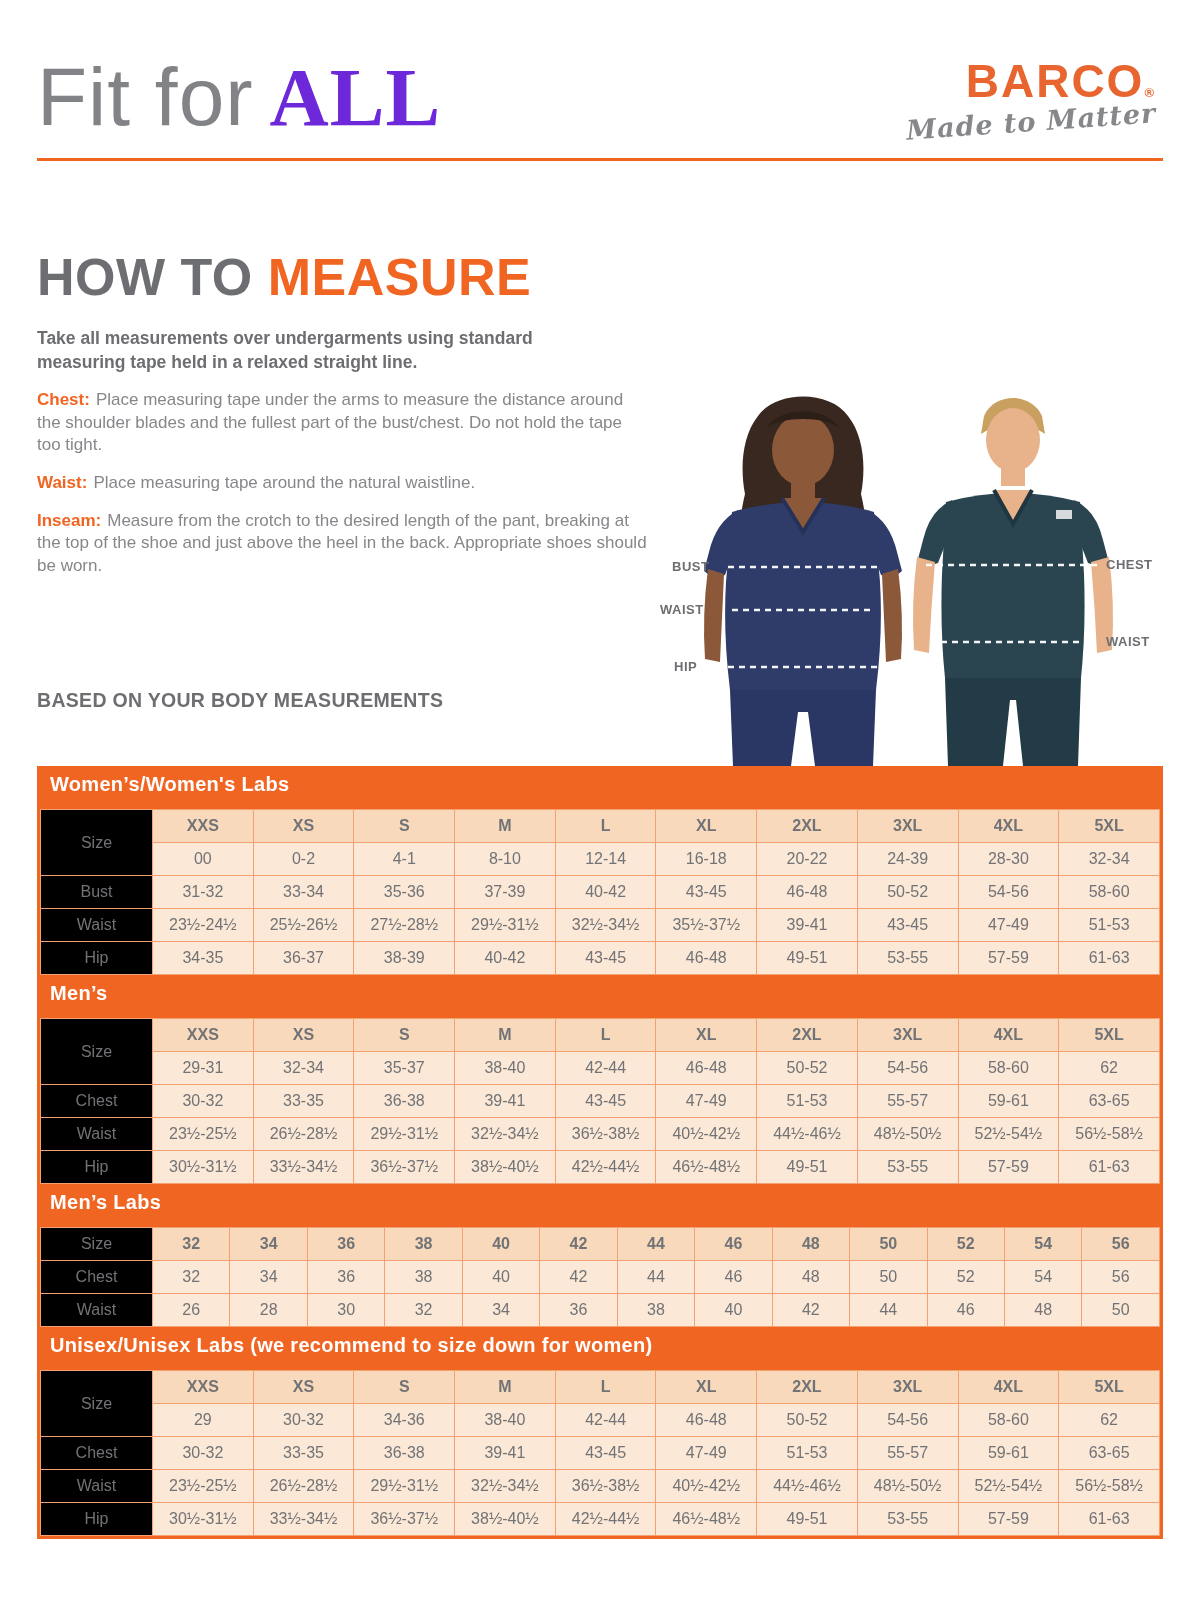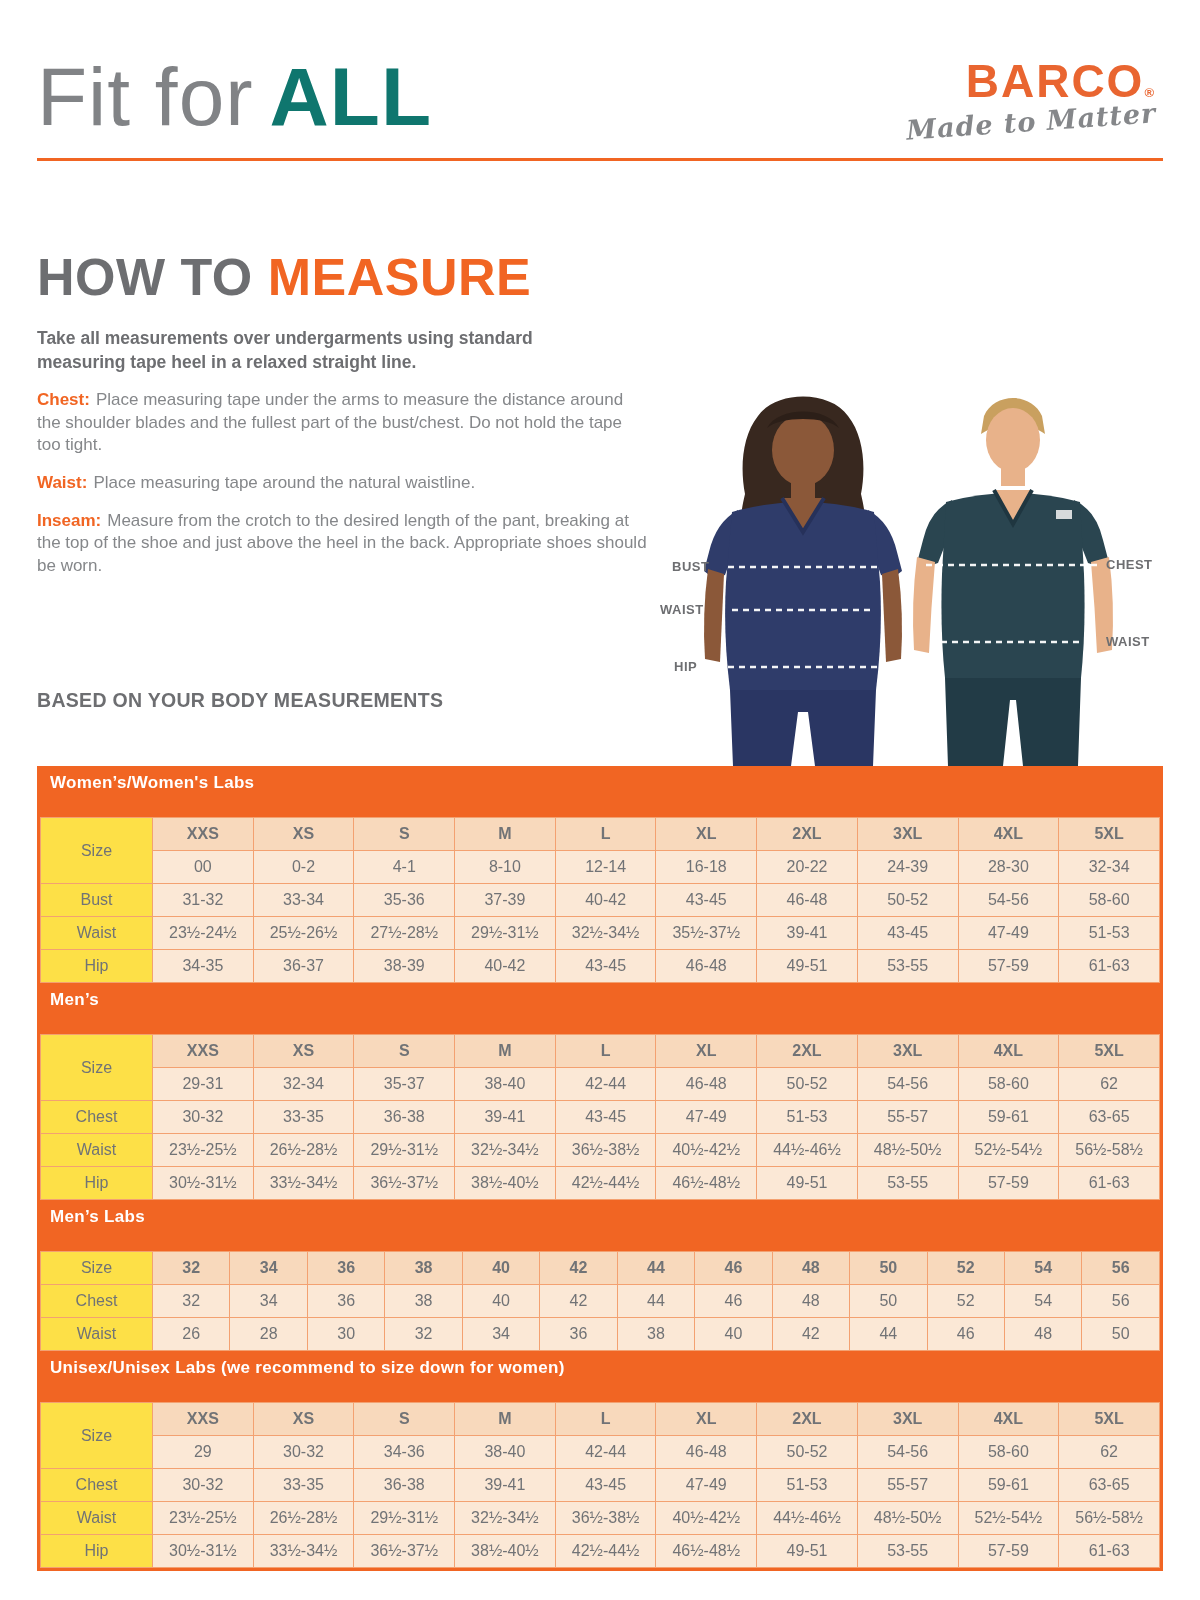--- a/index.html
+++ b/index.html
@@ -6,21 +6,21 @@
   html,body { background:#ffffff; }
   #page {
     position:relative; width:1200px; height:1600px; margin:0 auto;
     background:#ffffff; overflow:hidden;
     font-family:"Liberation Sans", sans-serif; color:#77787b;
   }
 
   
   .hdr-title { position:absolute; top:50px; left:37px; font-size:82px; color:#818386; letter-spacing:1px; }
   .hdr-title .t-reg { font-weight:400; }
-  .hdr-title .t-bold { font-weight:800; color:#0f766e; margin-left:16px; }
+  .hdr-title .t-bold { font-weight:800; color:#6d28d9; margin-left:16px;font-family:Liberation Serif, serif; }
   .brand { position:absolute; top:58px; right:44px; text-align:right; }
   .brand-name { font-size:46px; font-weight:800; color:#e96530; letter-spacing:2px; line-height:1; }
   .brand-reg { font-size:13px; font-weight:700; color:#e96530; vertical-align:baseline; }
   .brand-tagline {
     font-family:"DejaVu Serif", serif; font-style:italic; font-weight:600;
     font-size:27px; color:#85878a; transform:rotate(-4deg);
     margin-top:2px; letter-spacing:1px;
   }
   .top-rule { position:absolute; top:158px; left:37px; width:1126px; height:3px; background:#f16523; }
 
@@ -38,28 +38,28 @@
   .mline { stroke:#ffffff; stroke-width:2.5; stroke-dasharray:6 5; opacity:0.95; fill:none; }
 
   
   .fsg { position:absolute; top:682px; left:37px; }
   .fsg h3 { font-size:38px; font-weight:800; color:#6d6e71; letter-spacing:0.5px; }
   .fsg .sub { margin-top:7px; font-size:19.5px; font-weight:700; color:#6d6e71; letter-spacing:0.3px; }
 
   
   .tables { position:absolute; top:766px; left:37px; width:1126px; }
   .tbanner {
-    background:#f16523; color:#ffffff; font-size:17px; font-weight:700;
-    padding:7px 13px 24px 13px; letter-spacing:0.3px;
+    background:#f16523; color:#ffffff; font-size:20px; font-weight:700;
+    padding:7px 13px 13px 13px; letter-spacing:0.3px;
   }
   .twrap { border-left:3px solid #f16523; border-right:3px solid #f16523; background:#fff; }
   .tables .twrap:last-child { border-bottom:3px solid #f16523; }
   table.sizetbl { width:100%; border-collapse:collapse; table-layout:fixed; }
   table.sizetbl td { border:1px solid #f3a171; font-size:16px; text-align:center; padding:7px 2px; color:#717376; }
-  td.lbl { background:#fde047; text-align:left; padding-left:12px; color:#6d6e71; border-right:2px solid #ffffff; }
+  td.lbl { background:#000000; text-align:left; padding-left:12px; color:#6d6e71; border-right:2px solid #ffffff; }
   td.hdr {
     background:#f8d9bc; font-weight:700; color:#6d6e71; font-size:17px;
     border-left:2px solid #ffffff; border-right:2px solid #ffffff;
     border-bottom:2px solid #f0884e; padding:10px 2px;
   }
   td.hdr.short { padding:7px 2px; }
   td.dat { background:#fbe8d6; }
 </style>
 </head>
 <body>
@@ -70,21 +70,21 @@
     <span class="t-reg">Fit for</span><span class="t-bold">ALL</span>
   </div>
   <div class="brand">
     <div class="brand-name"><span>BARCO</span><span class="brand-reg">®</span></div>
     <div class="brand-tagline">Made to Matter</div>
   </div>
   <div class="top-rule"></div>
 
   <div class="howto">
     <h2><span>HOW TO </span><span class="orange">MEASURE</span></h2>
-    <p class="intro">Take all measurements over undergarments using standard measuring tape heel in a relaxed straight line.</p>
+    <p class="intro">Take all measurements over undergarments using standard measuring tape held in a relaxed straight line.</p>
     <p class="step"><span class="slabel">Chest:</span><span>Place measuring tape under the arms to measure the distance around the shoulder blades and the fullest part of the bust/chest. Do not hold the tape too tight.</span></p>
     <p class="step"><span class="slabel">Waist:</span><span>Place measuring tape around the natural waistline.</span></p>
     <p class="step"><span class="slabel">Inseam:</span><span>Measure from the crotch to the desired length of the pant, breaking at the top of the shoe and just above the heel in the back. Appropriate shoes should be worn.</span></p>
   </div>
 
   <svg class="figure" viewBox="0 0 510 384" xmlns="http://www.w3.org/2000/svg">
 
     <g>
       <path d="M100,34 C118,8 172,8 190,34 C206,54 208,86 203,112 C210,142 208,152 199,158 L91,158 C82,152 80,142 87,112 C82,86 84,54 100,34 Z" fill="#38281f"></path>
       <ellipse cx="145" cy="68" rx="31" ry="36" fill="#8b5839"></ellipse>

